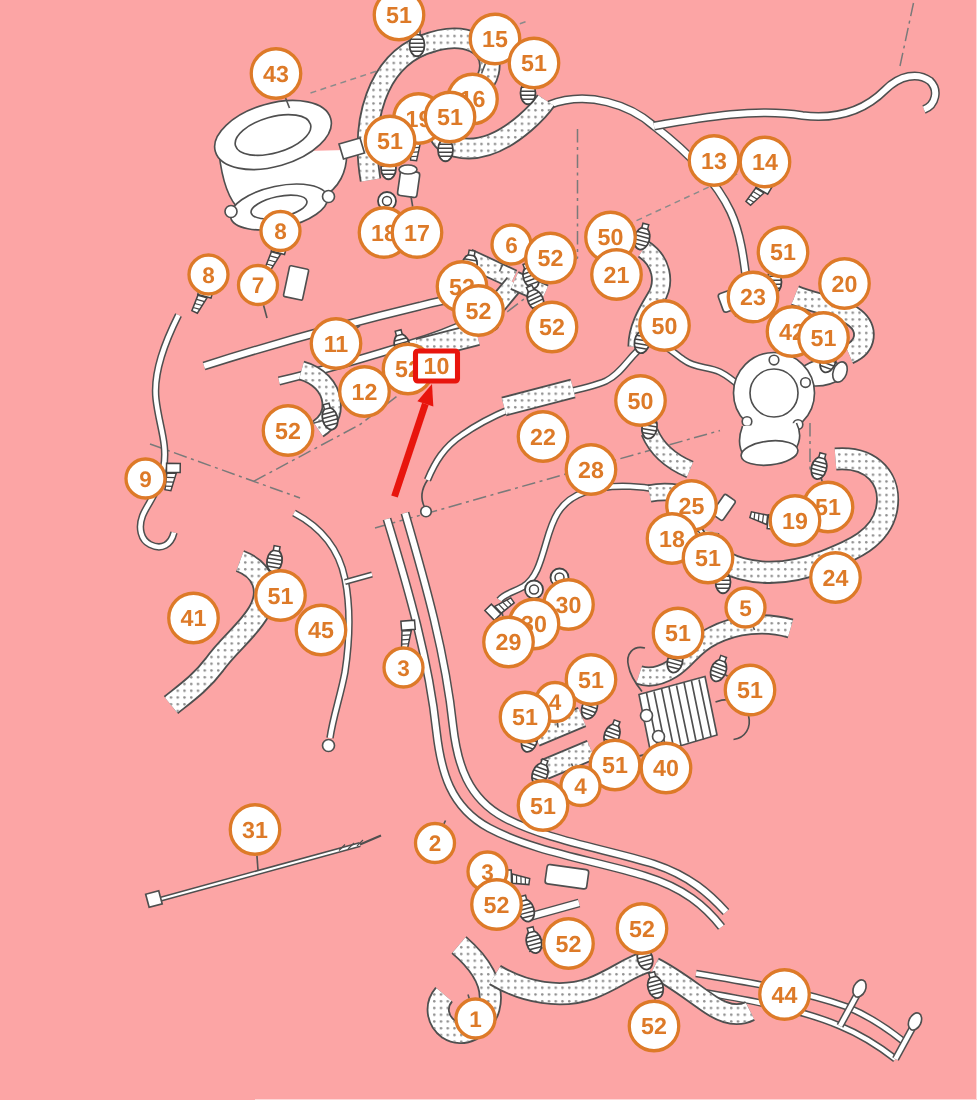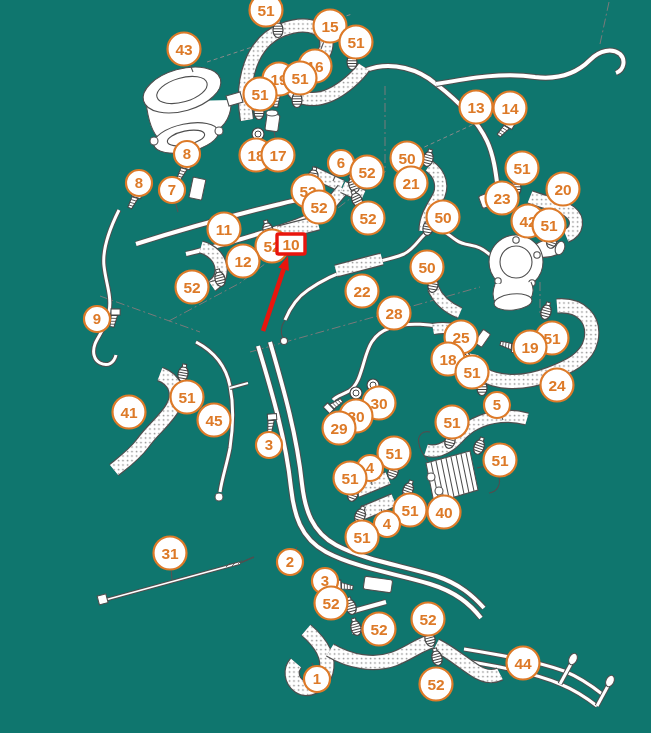--- a/index.html
+++ b/index.html
@@ -1,16 +1,16 @@
 <!DOCTYPE html>
 <html><head>
 <meta charset="utf-8">
 <style>
   html,body{margin:0;padding:0;background:#fff;}
-  #stage{position:relative;width:651px;height:733px;background:#0f766e;overflow:hidden;}
+  #stage{position:relative;width:651px;height:733px;background:#fca5a5;overflow:hidden;}
   svg{display:block;}
   svg text{font-family:"Liberation Sans","DejaVu Sans",sans-serif;font-weight:bold;}
   .dd{stroke:#7a7a7a;stroke-width:1;fill:none;stroke-dasharray:9 3 2 3;}
   .dsh{stroke:#8a8a8a;stroke-width:1;fill:none;stroke-dasharray:4 3;}
 </style>
 </head>
 <body>
 
 <div id="stage">
 <svg id="diagram" width="651" height="733" viewBox="0 0 651 733" xmlns="http://www.w3.org/2000/svg">

